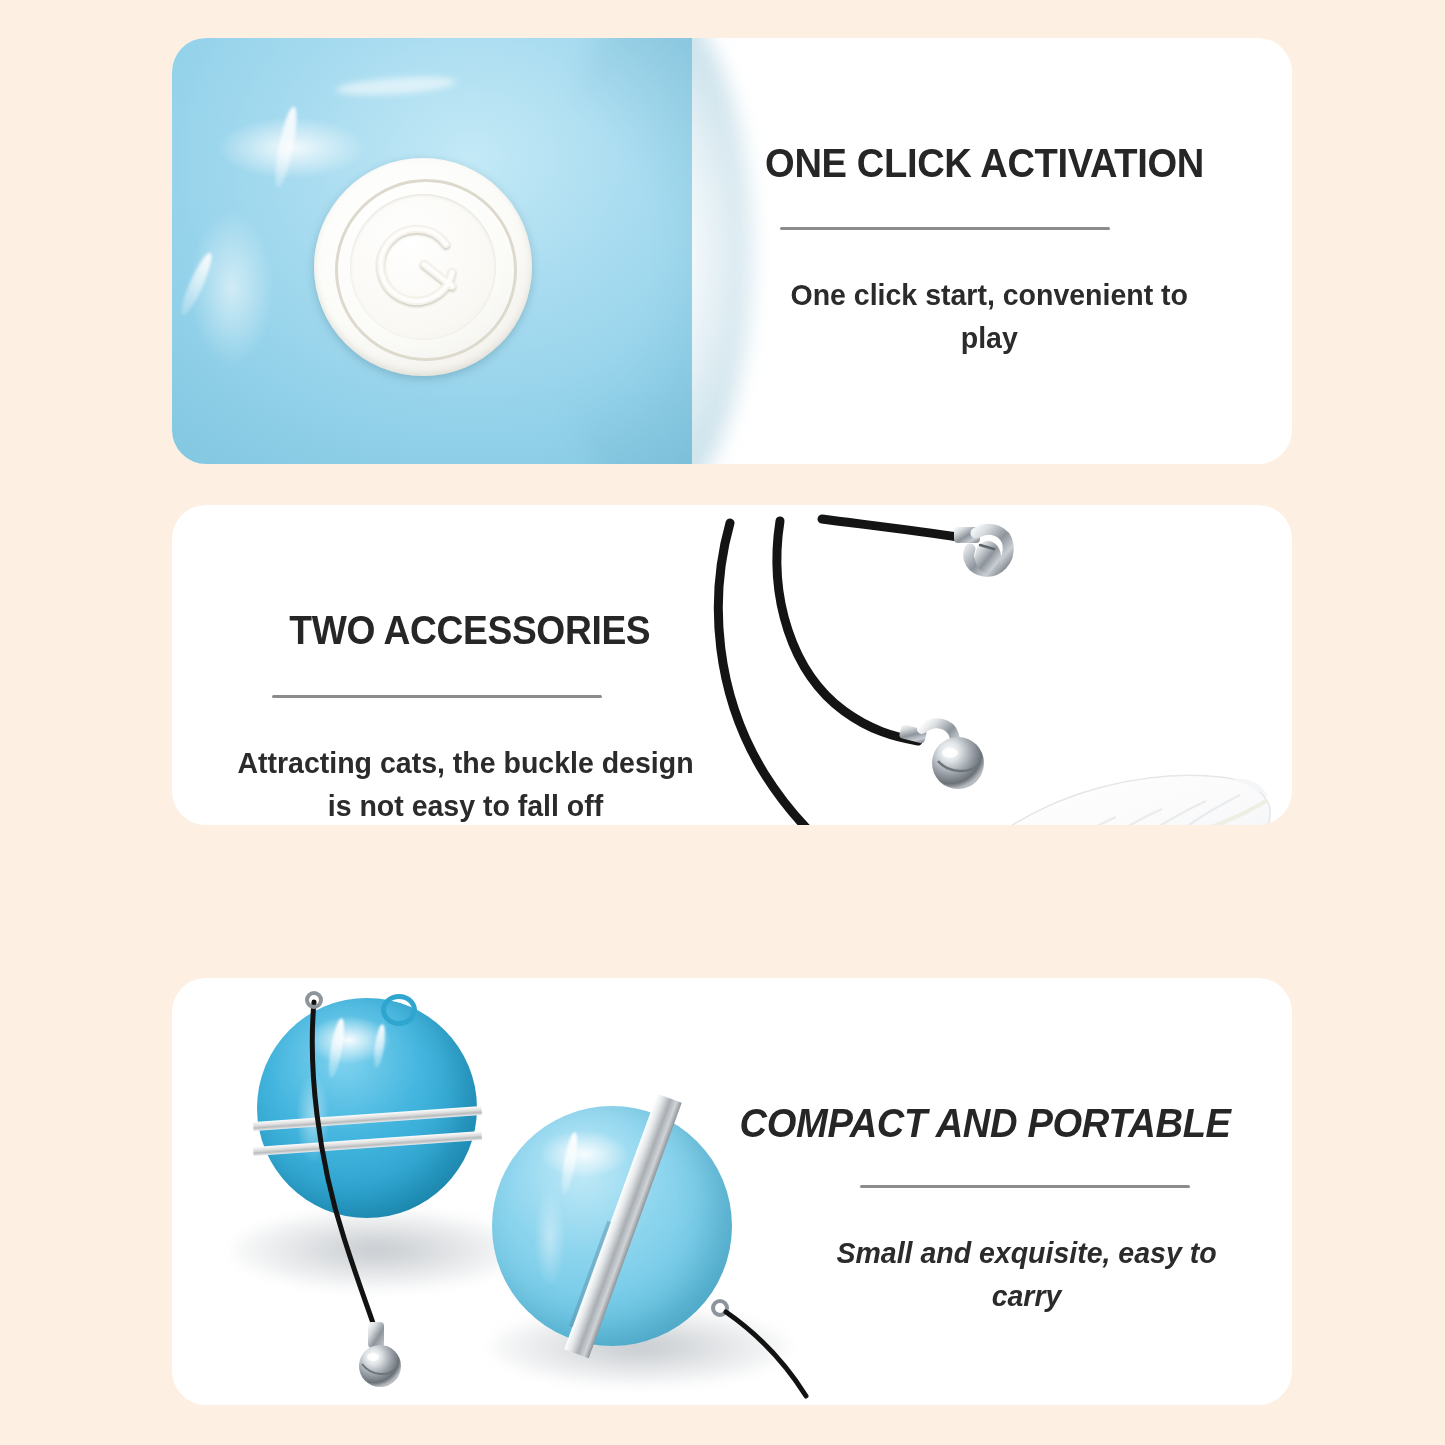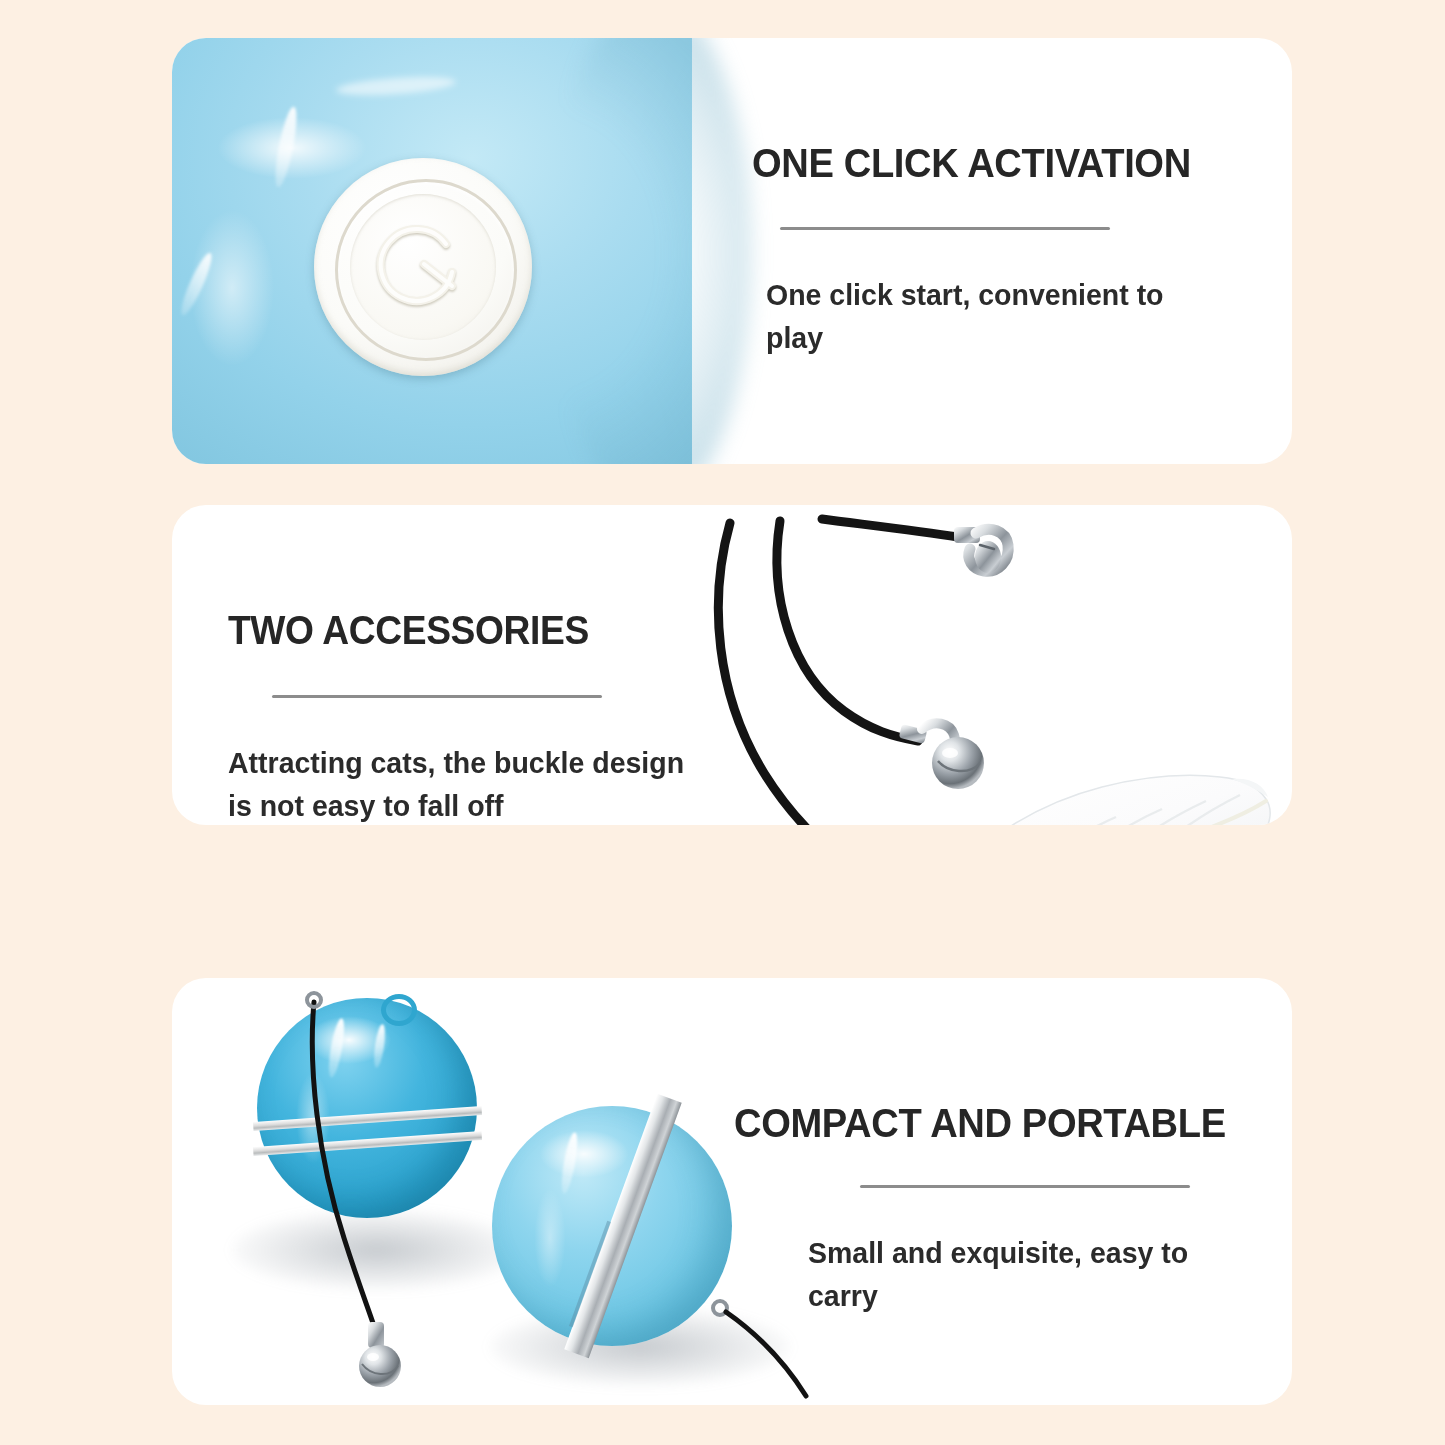--- a/index.html
+++ b/index.html
@@ -26,20 +26,21 @@
     background: #ffffff;
     border-radius: 34px;
     overflow: hidden;
     box-shadow: 0 0 0 1px rgba(253, 240, 227, 0.0);
   }
 
   
   .textblock {
     position: absolute;
     z-index: 6;
+    text-align: center;
   }
   .heading {
     font-size: 40px;
     font-weight: 700;
     letter-spacing: -0.4px;
     color: #262626;
     line-height: 1.05;
     white-space: nowrap;
     transform: scaleX(0.93);
     transform-origin: left center;
@@ -180,20 +181,21 @@
     width: 620px;
     height: 420px;
   }
 
   
   #panel-three {
     left: 172px;
     top: 978px;
     width: 1120px;
     height: 427px;
+    font-style: italic;
   }
   .photo-two-balls {
     position: absolute;
     left: 0;
     top: 0;
     width: 660px;
     height: 427px;
   }
   #panel-three .textblock {
     left: 562px;

